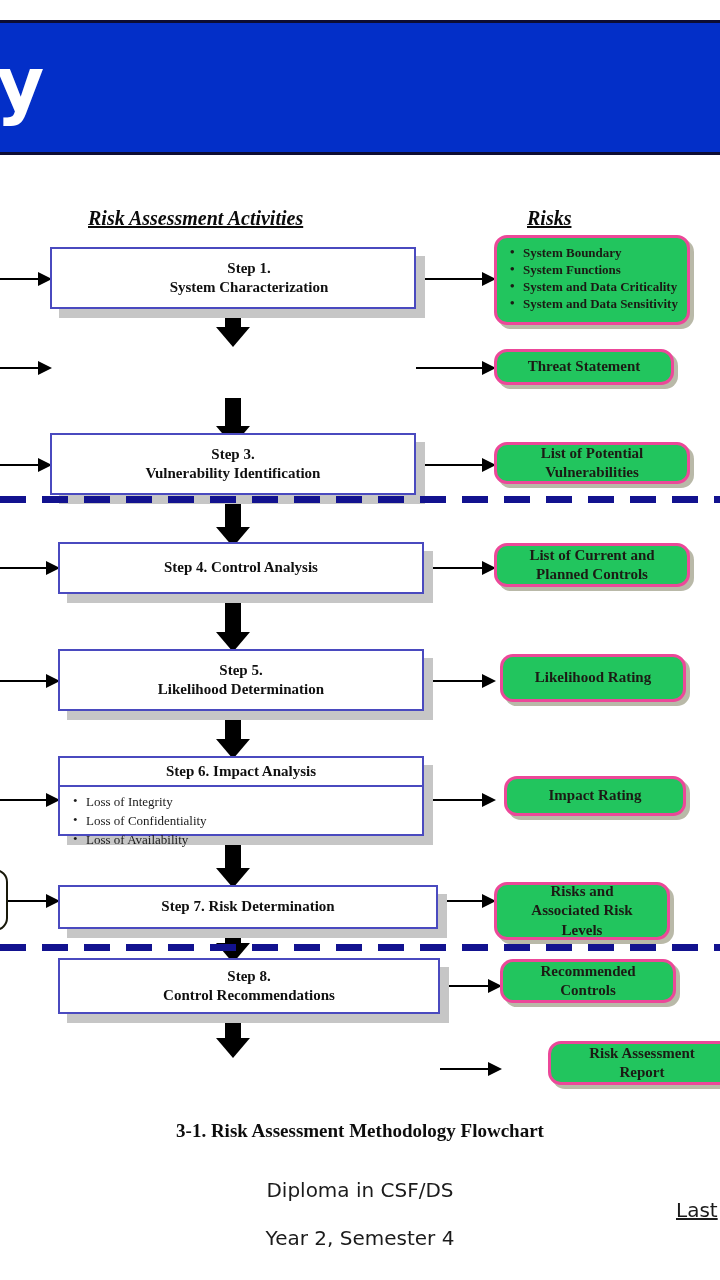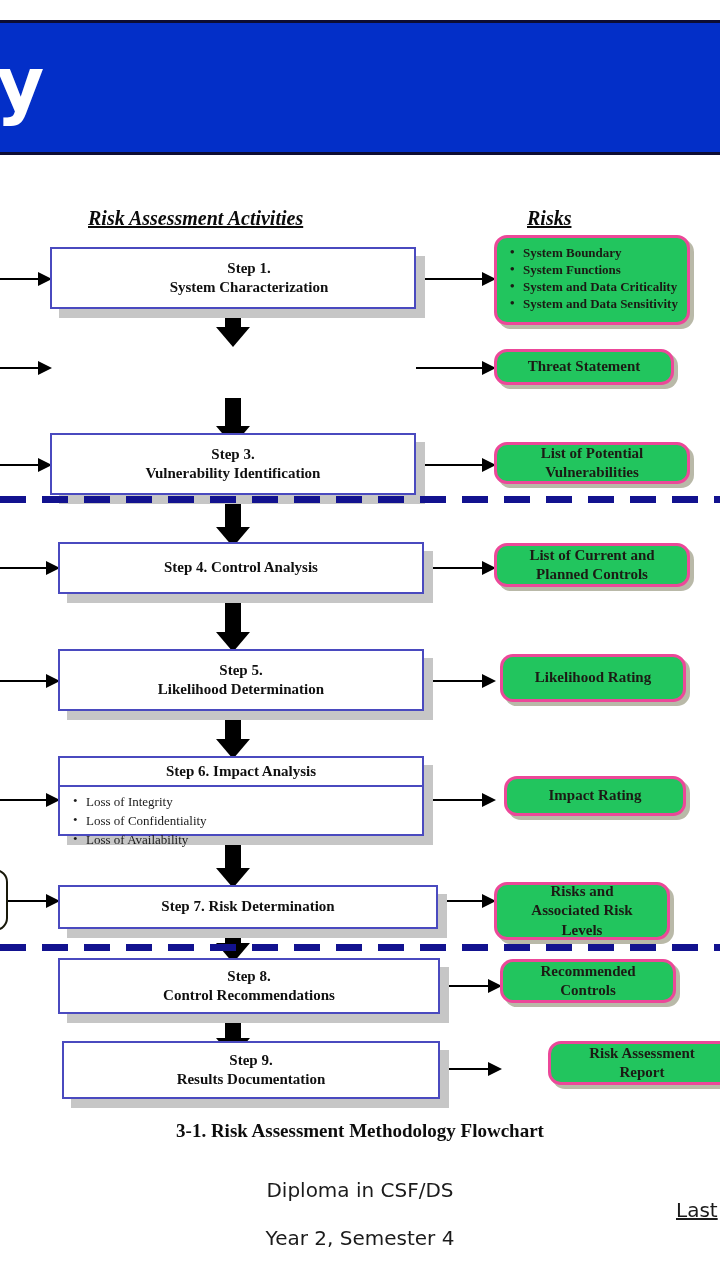--- a/index.html
+++ b/index.html
@@ -357,24 +357,20 @@
   </div>
   <div class="out-box" style="left:500px;top:800px;width:176px;height:44px;">
     <div class="out-text">Recommended
 Controls</div>
   </div>
   <div class="v-arrow" style="left:216px;top:855px;width:34px;height:44px;">
     <div class="shaft" style="height:26px;"></div>
       <div class="head"></div>
   </div>
 
-  <div class="step-box center" style="left:62px;top:882px;width:378px;height:58px;">
-    <div class="step-title">Step 9.
-Results Documentation</div>
-  </div>
   <div class="h-arrow" style="left:440px;top:903px;width:62px;">
     <div class="shaft" style="width:48px;"></div>
       <div class="head"></div>
   </div>
   <div class="out-box" style="left:500px;top:882px;width:188px;height:44px;margin-left:48px;">
     <div class="out-text">Risk Assessment
 Report</div>
   </div>
 
 </div>

